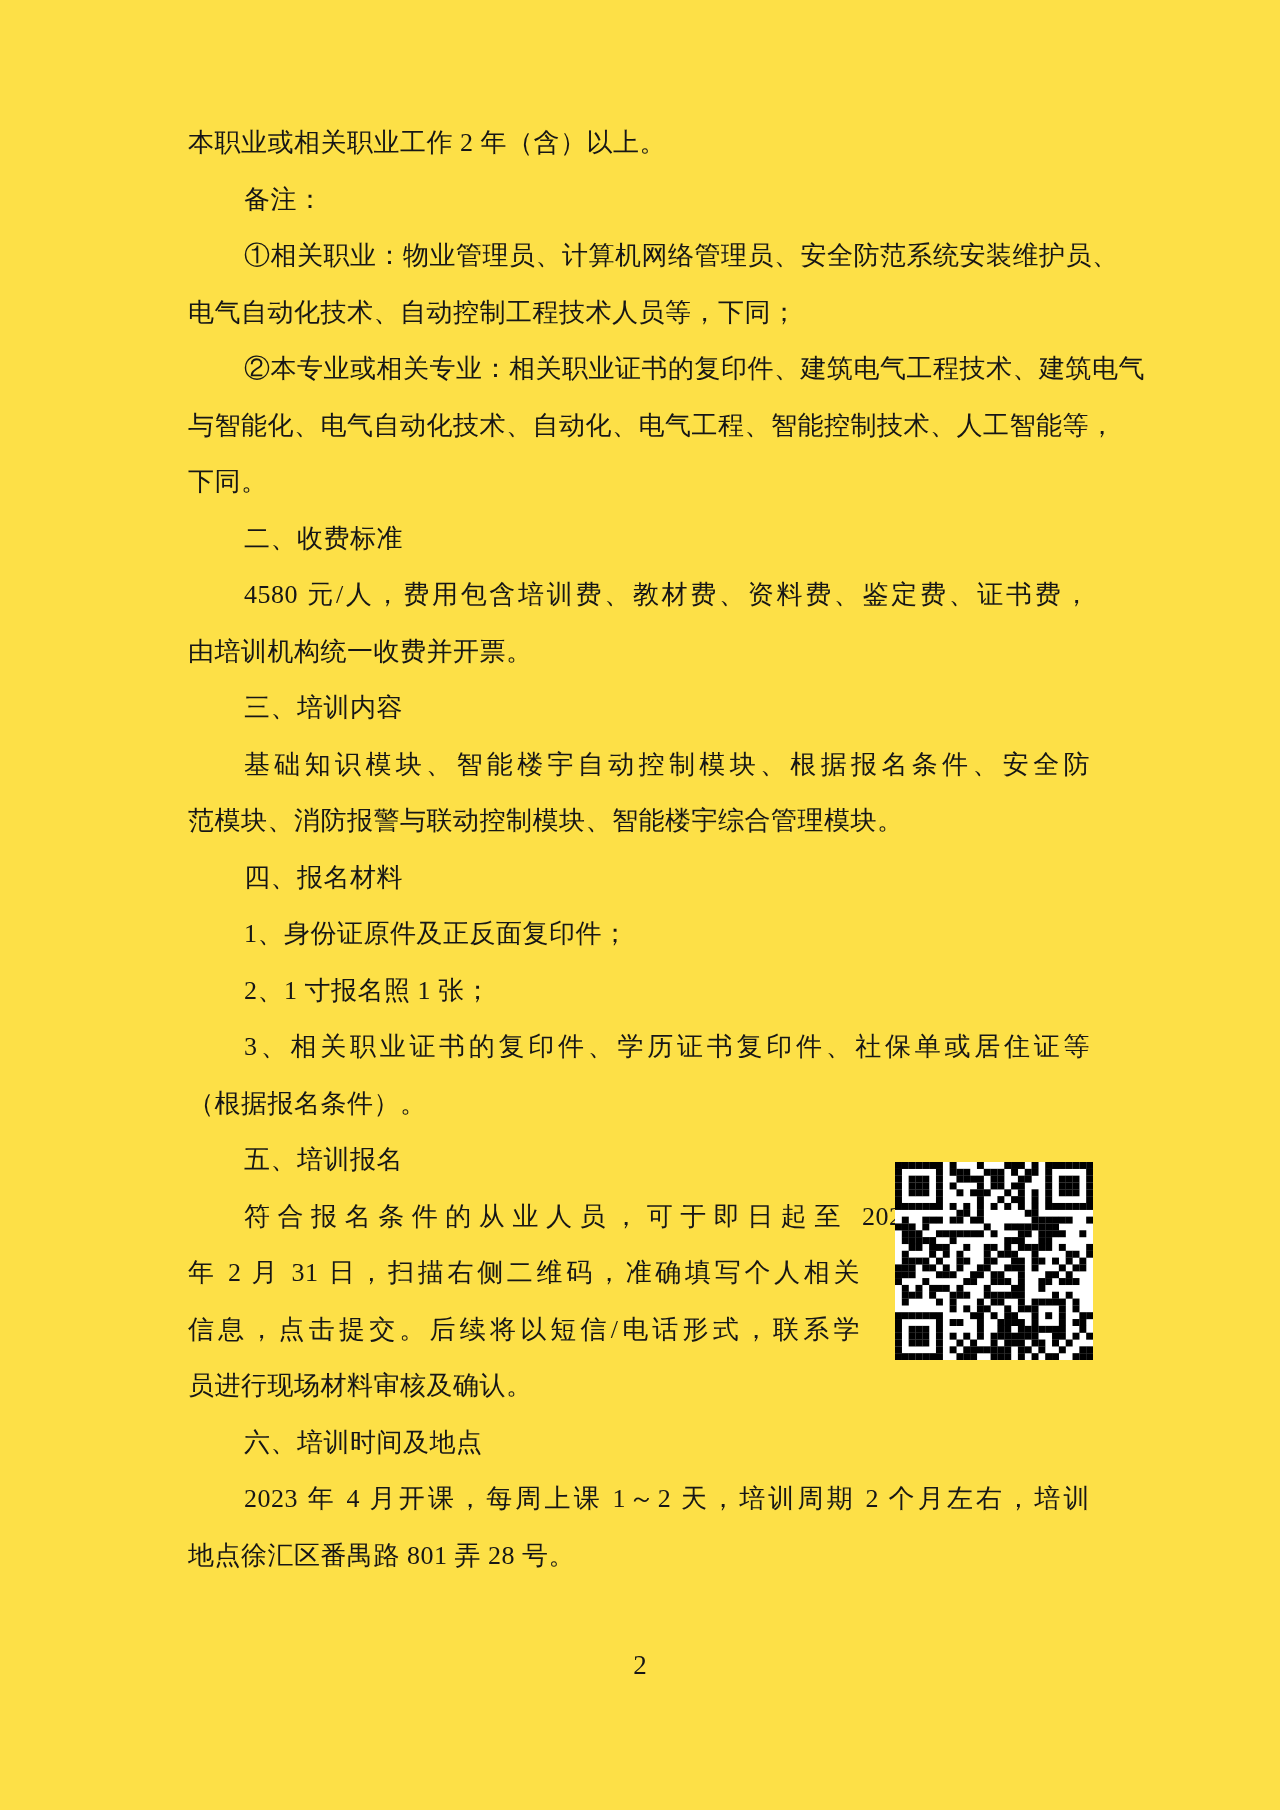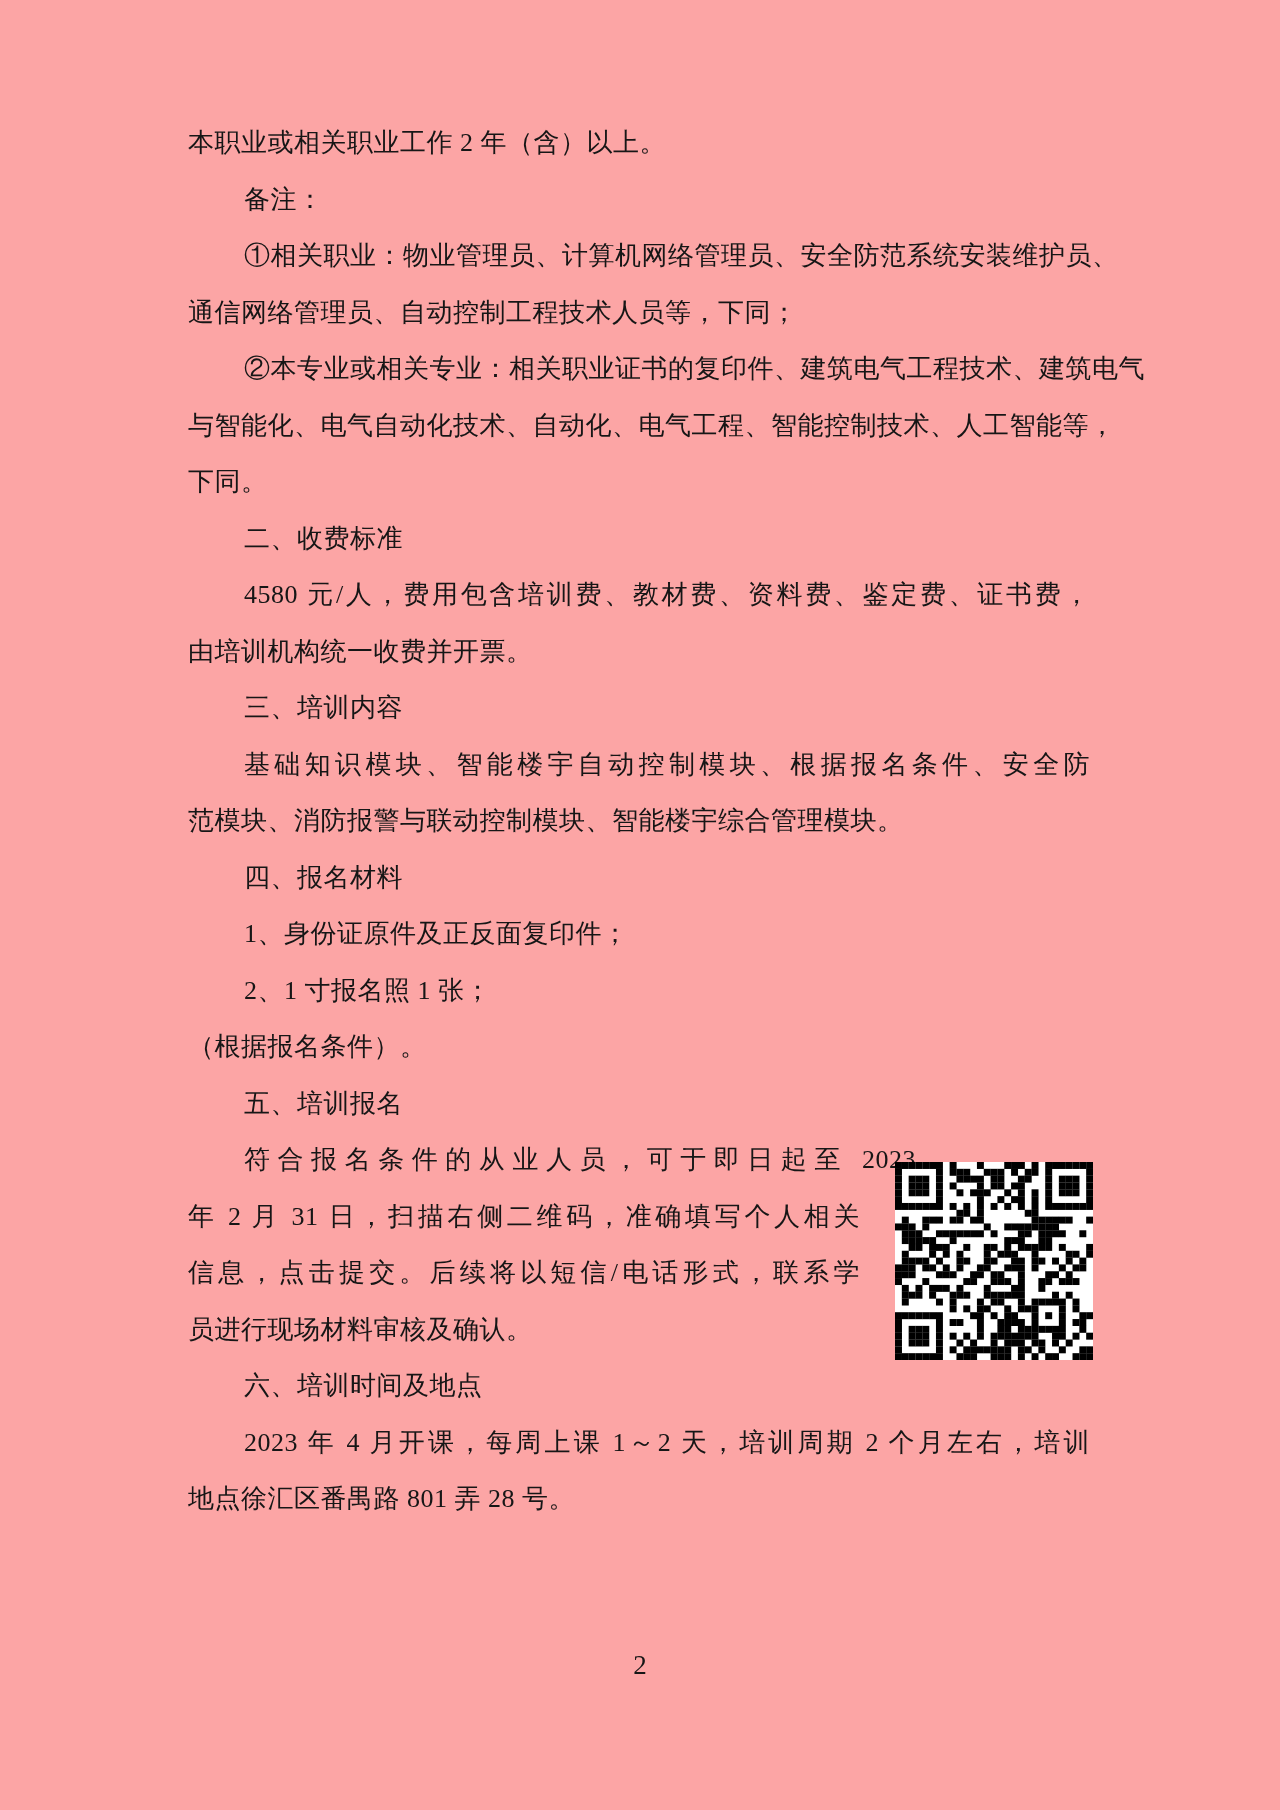--- a/index.html
+++ b/index.html
@@ -4,21 +4,21 @@
 <style>
   html, body { margin: 0; padding: 0; }
   body {
     width: 1280px; height: 1810px;
     background: #ffffff;
     font-family: "Liberation Serif", "DejaVu Serif", serif;
   }
   .page {
     position: relative;
     width: 1280px; height: 1810px;
-    background: #fca5a5;
+    background: #fde047;
     color: #161616;
     overflow: hidden;
   }
   .textcol {
     position: absolute;
     left: 188px; top: 115px;
     width: 902px;
   }
   .line {
     height: 56.5px;
@@ -50,33 +50,34 @@
 </style>
 </head>
 <body>
 
 <div class="page">
 
   <div class="textcol">
     <div class="line">本职业或相关职业工作 2 年（含）以上。</div>
     <div class="line indent">备注：</div>
     <div class="line indent justify">①相关职业：物业管理员、计算机网络管理员、安全防范系统安装维护员、</div>
-    <div class="line">通信网络管理员、自动控制工程技术人员等，下同；</div>
+    <div class="line">电气自动化技术、自动控制工程技术人员等，下同；</div>
     <div class="line indent justify">②本专业或相关专业：相关职业证书的复印件、建筑电气工程技术、建筑电气</div>
     <div class="line justify">与智能化、电气自动化技术、自动化、电气工程、智能控制技术、人工智能等，</div>
     <div class="line">下同。</div>
     <div class="line indent">二、收费标准</div>
     <div class="line indent justify">4580 元/人，费用包含培训费、教材费、资料费、鉴定费、证书费，</div>
     <div class="line">由培训机构统一收费并开票。</div>
     <div class="line indent">三、培训内容</div>
     <div class="line indent justify">基础知识模块、智能楼宇自动控制模块、根据报名条件、安全防</div>
     <div class="line">范模块、消防报警与联动控制模块、智能楼宇综合管理模块。</div>
     <div class="line indent">四、报名材料</div>
     <div class="line indent">1、身份证原件及正反面复印件；</div>
     <div class="line indent">2、1 寸报名照 1 张；</div>
+    <div class="line indent justify">3、相关职业证书的复印件、学历证书复印件、社保单或居住证等</div>
     <div class="line">（根据报名条件）。</div>
     <div class="line indent">五、培训报名</div>
     <div class="line indent justify narrow">符合报名条件的从业人员，可于即日起至 2023</div>
     <div class="line justify narrow">年 2 月 31 日，扫描右侧二维码，准确填写个人相关</div>
     <div class="line justify narrow">信息，点击提交。后续将以短信/电话形式，联系学</div>
     <div class="line">员进行现场材料审核及确认。</div>
     <div class="line indent">六、培训时间及地点</div>
     <div class="line indent justify">2023 年 4 月开课，每周上课 1～2 天，培训周期 2 个月左右，培训</div>
     <div class="line">地点徐汇区番禺路 801 弄 28 号。</div>
   </div>

